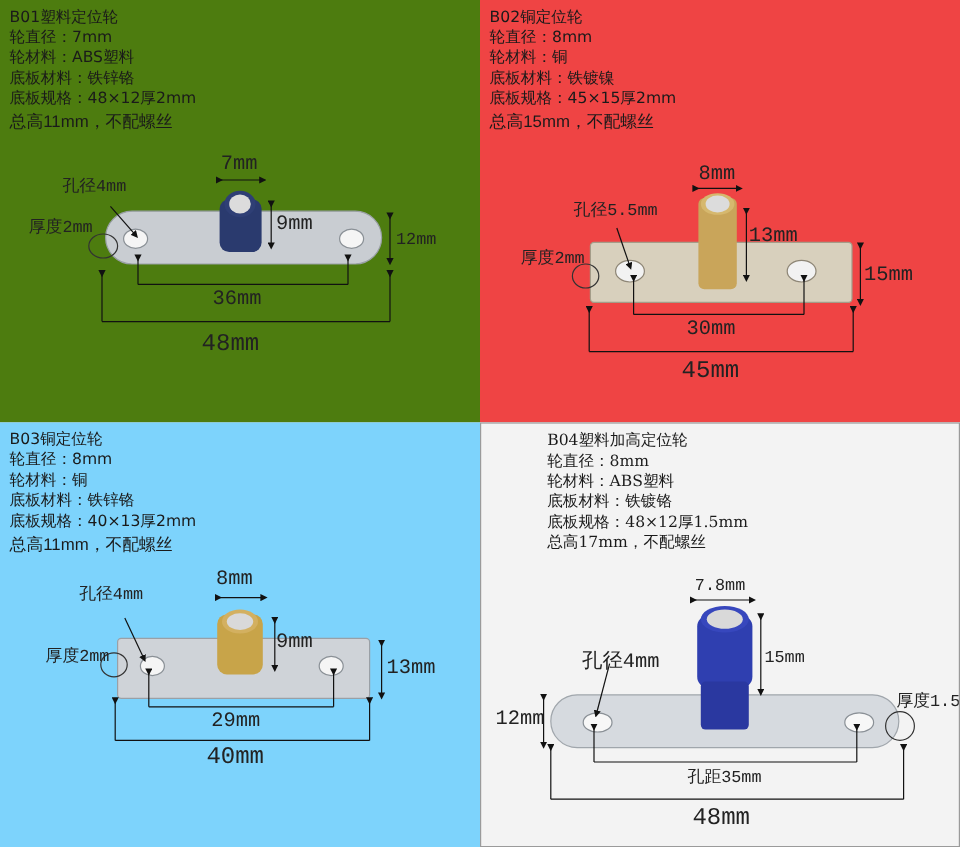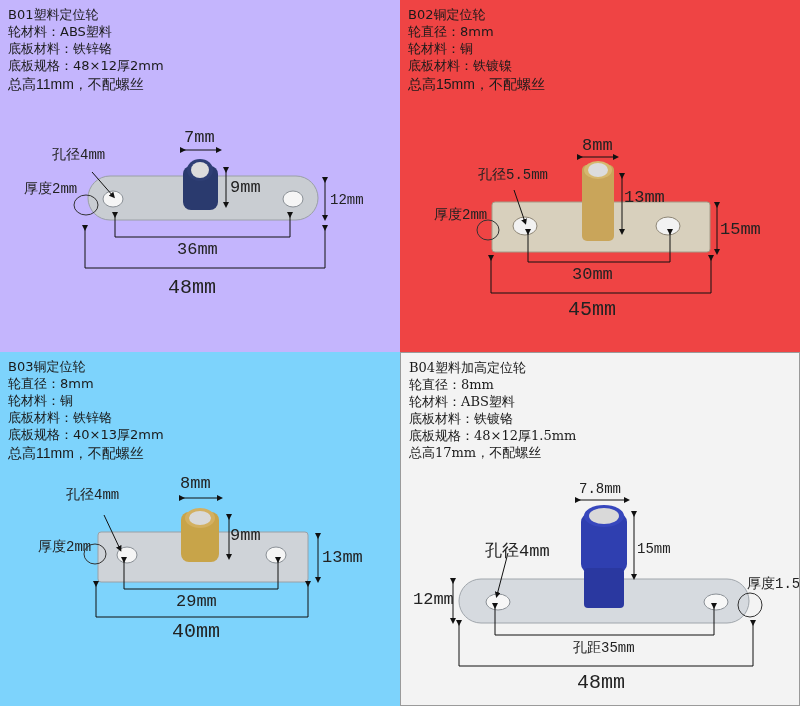--- a/index.html
+++ b/index.html
@@ -1,40 +1,41 @@
 <!DOCTYPE html>
 <html><head>
 <meta charset="utf-8">
 <style>
   * { box-sizing: border-box; margin: 0; padding: 0; }
   body { width: 800px; height: 706px; background: #ececec; font-family: "DejaVu Sans", sans-serif; overflow: hidden; }
   .grid { position: relative; width: 800px; height: 706px; }
   .quad { position: absolute; overflow: hidden; }
-  .q1 { left: 0; top: 0; width: 400px; height: 352px; background: #c4b5fd; }
+  .q1 { left: 0; top: 0; width: 400px; height: 352px; background: #4d7c0f; }
   .q2 { left: 400px; top: 0; width: 400px; height: 352px; background: #ef4444; }
   .q3 { left: 0; top: 352px; width: 400px; height: 354px; background: #7dd3fc; }
   .q4 { left: 400px; top: 352px; width: 400px; height: 354px; background: #f3f3f3; border: 1px solid #9a9a9a; }
   .specs { position: absolute; left: 8px; top: 6px; color: #1a1a1a; }
   .specs div { font-size: 13px; line-height: 17px; white-space: nowrap; }
   .specs .total { font-family: Liberation Sans, sans-serif; font-size: 14px; line-height: 20px; }
-  .q4 .specs div { font-family: "DejaVu Serif", serif; font-size: 13px; line-height: 17px; }
+  .q4 .specs div { font-family: "DejaVu Serif", serif; font-size: 13px; line-height: 17px; margin-left: 47px; }
   .dim { position: absolute; font-family: Liberation Mono, monospace; color: #222; white-space: nowrap; }
   .dim.sm { font-size: 14px; }
   .dim.md { font-size: 17px; }
   .dim.lg { font-size: 20px; }
   svg { position: absolute; left: 0; top: 0; }
 </style>
 </head>
 <body>
 
 <div class="grid">
 
   <div class="quad q1">
     <div class="specs">
       <div>B01塑料定位轮</div>
+      <div>轮直径：7mm</div>
       <div>轮材料：ABS塑料</div>
       <div>底板材料：铁锌铬</div>
       <div>底板规格：48×12厚2mm</div>
       <div class="total">总高11mm，不配螺丝</div>
     </div>
     <svg width="400" height="352">
       <defs>
         <marker id="ar" markerWidth="6" markerHeight="6" refX="3" refY="3" orient="auto">
             <path d="M0,0 L6,3 L0,6 z" fill="#111"></path>
           </marker>
@@ -65,20 +66,21 @@
     <span class="dim md" style="left:177px;top:240px">36mm</span>
     <span class="dim lg" style="left:168px;top:276px">48mm</span>
   </div>
 
   <div class="quad q2">
     <div class="specs">
       <div>B02铜定位轮</div>
       <div>轮直径：8mm</div>
       <div>轮材料：铜</div>
       <div>底板材料：铁镀镍</div>
+      <div>底板规格：45×15厚2mm</div>
       <div class="total">总高15mm，不配螺丝</div>
     </div>
     <svg width="400" height="352">
       <defs>
         <marker id="ar2" markerWidth="6" markerHeight="6" refX="3" refY="3" orient="auto">
             <path d="M0,0 L6,3 L0,6 z" fill="#111"></path>
           </marker>
       </defs>
       <rect x="92" y="202" width="218" height="50" rx="3" fill="#d8d0bd" stroke="#a49c88"></rect>
       <ellipse cx="125" cy="226" rx="12" ry="9" fill="#f2f2f2" stroke="#8e8676"></ellipse>

